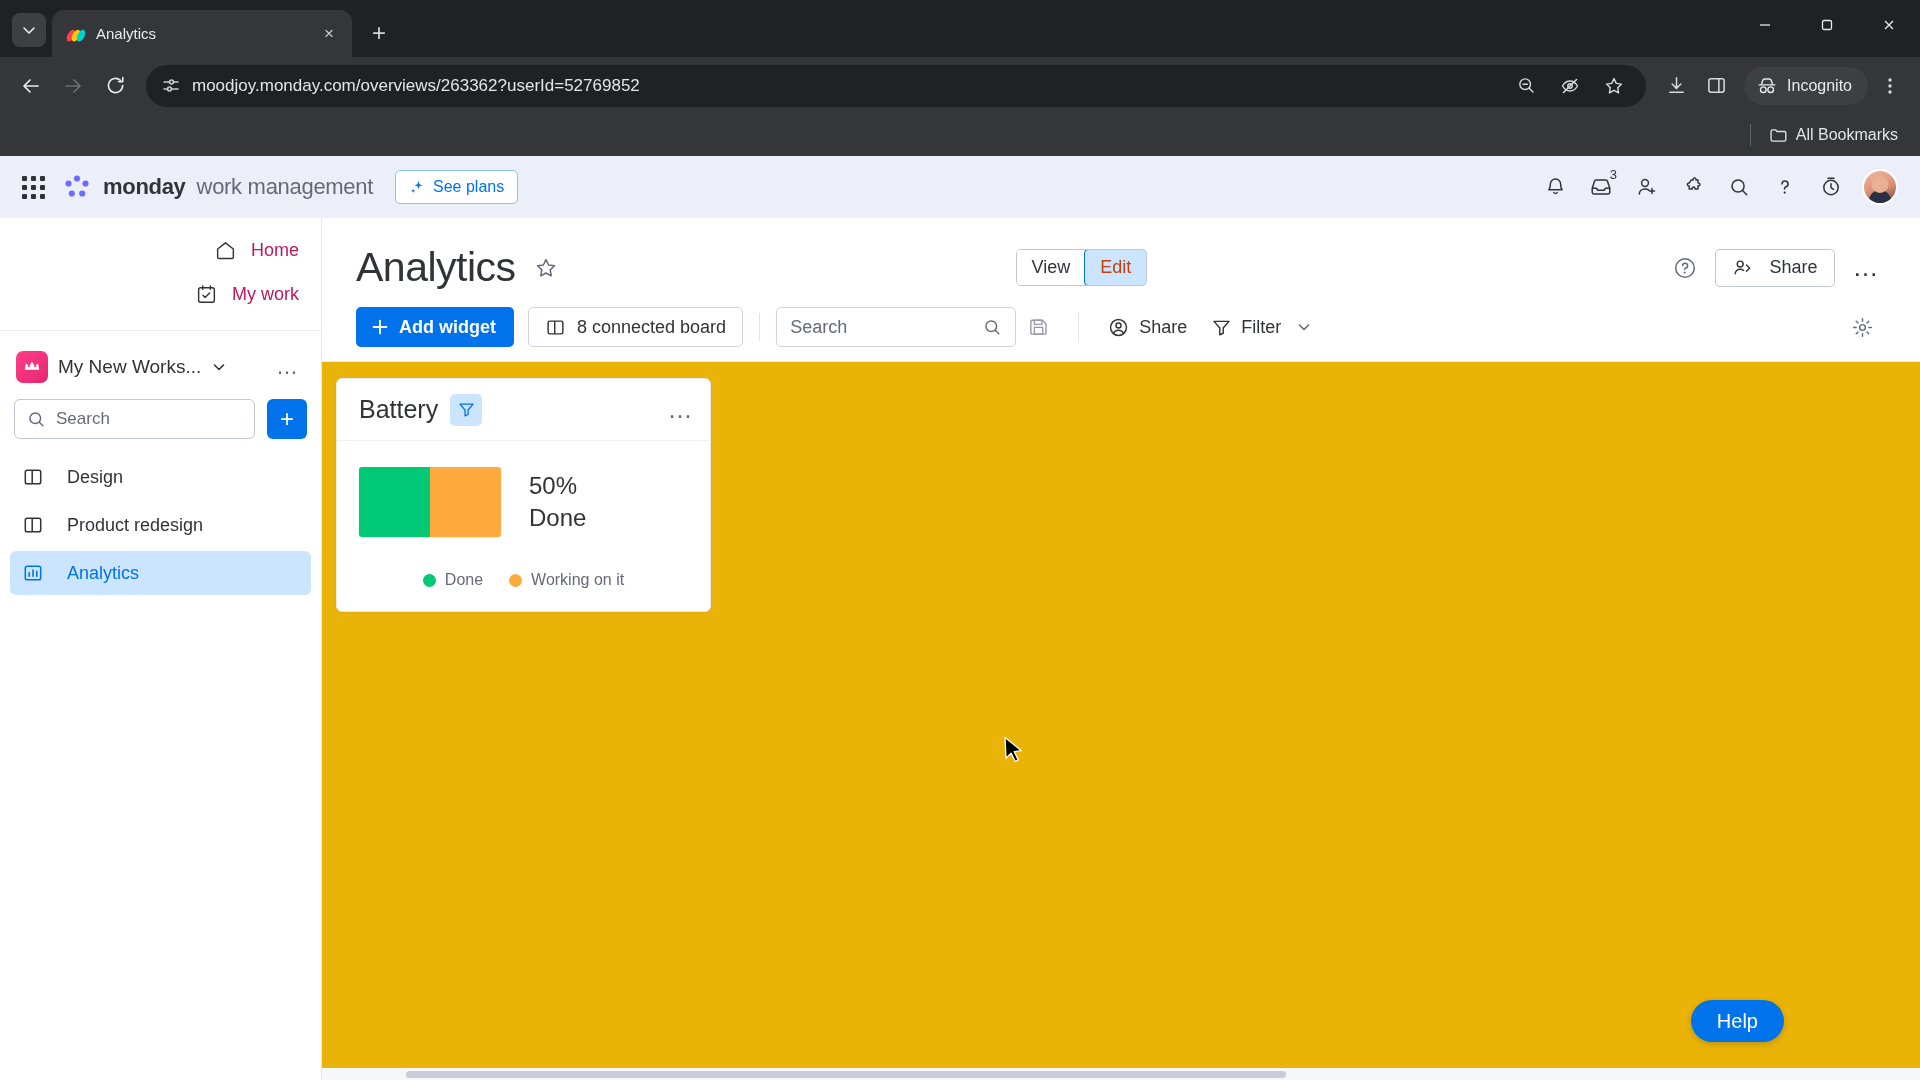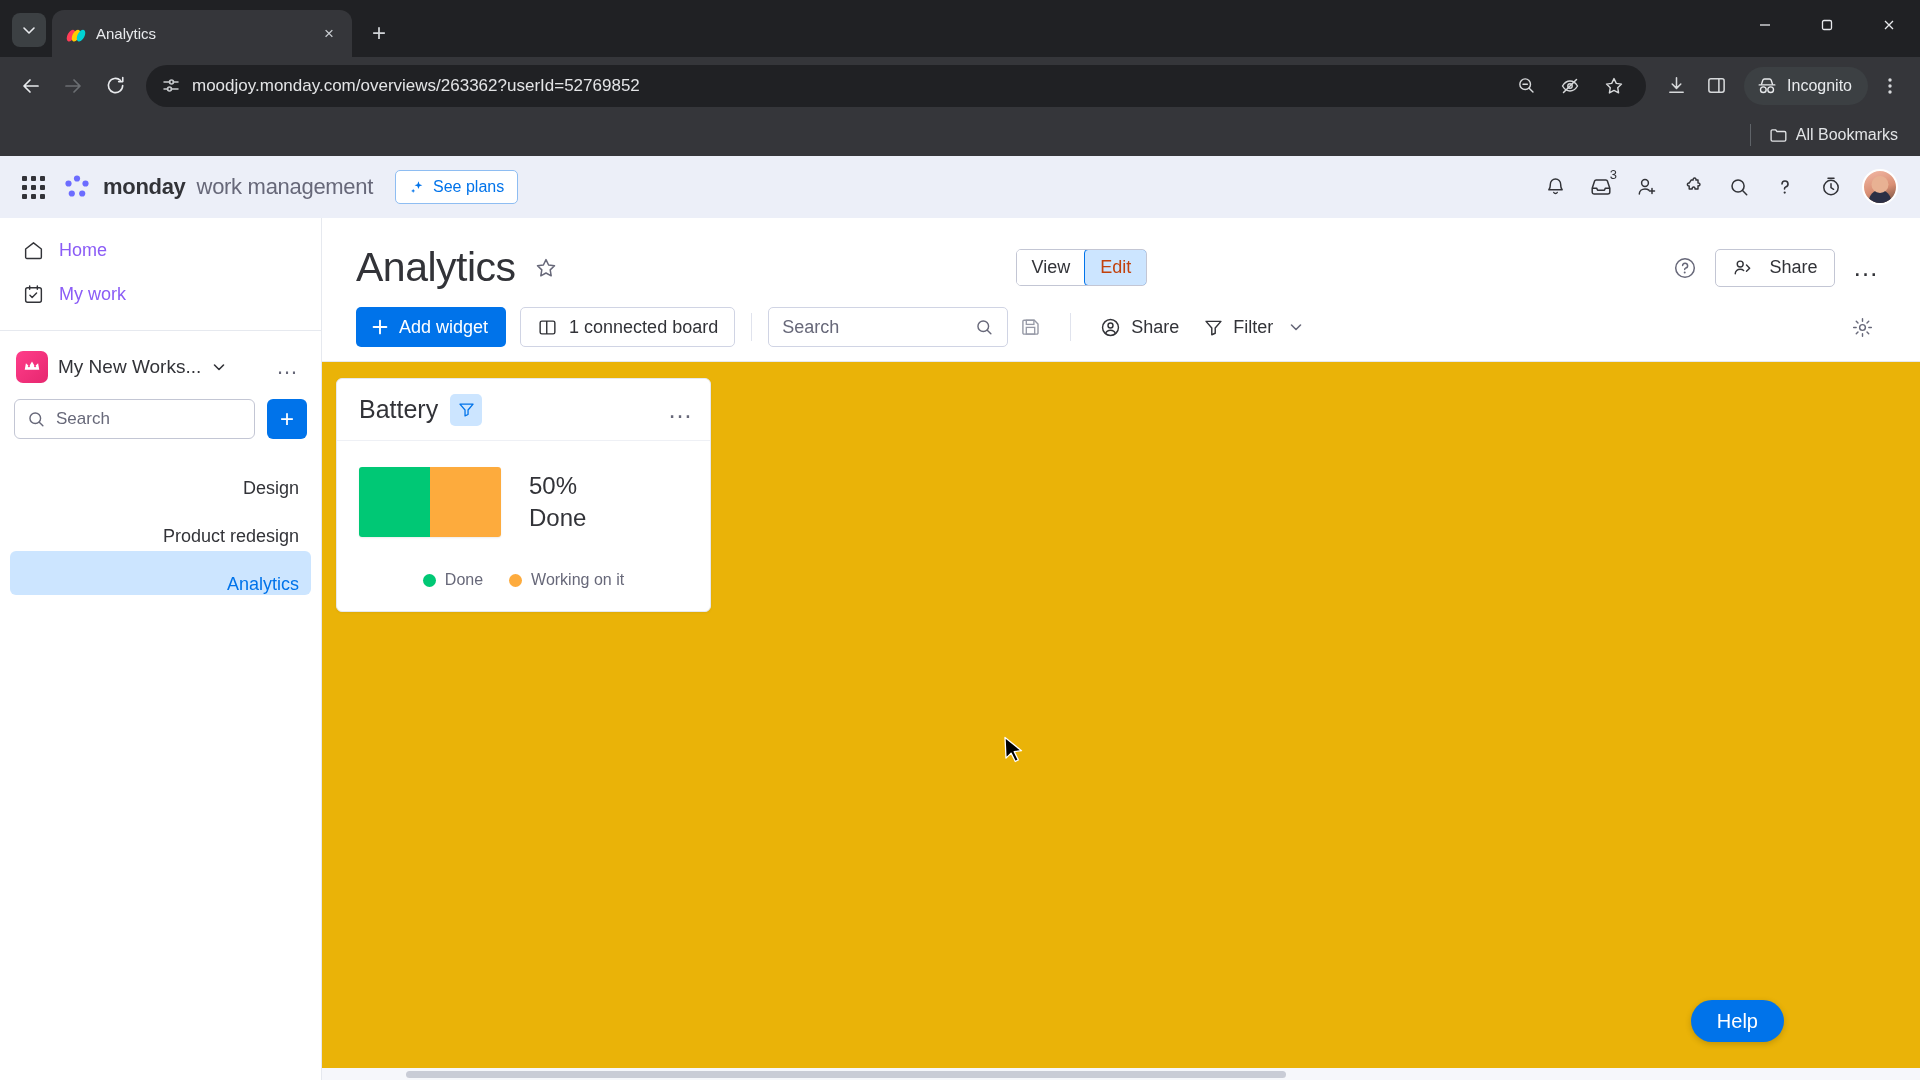--- a/index.html
+++ b/index.html
@@ -133,21 +133,21 @@
 
   .body-row { flex: 1; display: flex; min-height: 0; }
 
   
   .sidebar {
     width: 322px; flex: 0 0 322px; background: #ffffff; border-right: 1px solid #e6e9ef;
     display: flex; flex-direction: column; padding-top: 10px;
   }
   .nav-item {
     height: 44px; margin: 0 10px; border-radius: 6px; display: flex; align-items: center;
-    gap: 14px; padding: 0 12px; color: #8b5cf6; font-size: 18px; cursor: pointer;
+    gap: 14px; padding: 0 12px; color: #be185d; font-size: 18px; cursor: pointer; justify-content: flex-end;
   }
   .sb-divider { height: 1px; background: #e6e9ef; margin: 14px 0 0 0; }
   .ws-row {
     display: flex; align-items: center; gap: 10px; padding: 20px 12px 10px 16px; cursor: pointer;
   }
   .ws-avatar {
     width: 32px; height: 32px; flex: 0 0 32px; border-radius: 7px;
     background: linear-gradient(135deg,#ff3d8a 0%,#e6276f 100%);
     position: relative; display: flex; align-items: center; justify-content: center;
   }
@@ -161,22 +161,22 @@
     flex: 1; height: 40px; border: 1px solid #c3c6d4; border-radius: 6px;
     display: flex; align-items: center; gap: 10px; padding: 0 12px; background: #fff; cursor: text;
   }
   .sb-search span { color: #676879; font-size: 17px; }
   .sb-add {
     width: 40px; height: 40px; flex: 0 0 40px; background: #0073ea; border-radius: 6px;
     display: flex; align-items: center; justify-content: center; color: #fff;
     font-size: 24px; font-weight: 300; cursor: pointer;
   }
   .board-item {
-    height: 44px; margin: 2px 10px; border-radius: 6px; display: flex; align-items: flex-end;
-    gap: 23px; padding: 0 12px; color: #323338; font-size: 18px; cursor: pointer; flex-direction: column;
+    height: 44px; margin: 2px 10px; border-radius: 6px; display: flex; align-items: center;
+    gap: 23px; padding: 0 12px; color: #323338; font-size: 18px; cursor: pointer;
   }
   .board-item.active { background: #cce5ff; color: #0073ea; }
 
   
   .main { flex: 1; display: flex; flex-direction: column; min-width: 0; background: #ffffff; }
   .page-head { display: flex; align-items: center; padding: 26px 34px 10px 34px; gap: 18px; }
   .page-title { font-size: 41px; color: #323338; font-weight: 400; letter-spacing: -.5px; }
   .star-btn { color: #676879; cursor: pointer; display: flex; align-items: center; }
   .view-toggle {
     margin-left: 440px; display: flex; border: 1px solid #c3c6d4; border-radius: 5px;
@@ -198,21 +198,21 @@
     background: #fff; cursor: pointer;
   }
   .dots-btn { color: #323338; font-size: 26px; letter-spacing: 1.5px; cursor: pointer; padding: 0 6px; }
 
   .widget-toolbar {
     display: flex; align-items: center; gap: 0; padding: 6px 34px 14px 34px;
     border-bottom: 1px solid #e6e9ef;
   }
   .add-widget {
     height: 40px; background: #0073ea; border-radius: 5px; color: #fff; font-size: 18px;
-    font-weight: 400; display: flex; align-items: center; gap: 9px; padding: 0 18px 0 14px;
+    font-weight: 700; display: flex; align-items: center; gap: 9px; padding: 0 18px 0 14px;
     cursor: pointer;
   }
   .conn-board {
     height: 40px; border: 1px solid #d0d4e4; border-radius: 5px; background: #fff;
     display: flex; align-items: center; gap: 11px; padding: 0 16px; font-size: 18px;
     color: #323338; cursor: pointer; margin-left: 14px;
   }
   .tb-sep { width: 1px; height: 28px; background: #e0e3ed; margin: 0 16px; }
   .tb-search {
     width: 240px; height: 40px; border: 1px solid #d0d4e4; border-radius: 5px; background: #fff;
@@ -598,21 +598,21 @@
               <path d="M10 3.6v12.8M3.6 10h12.8" stroke="#ffffff" stroke-width="1.9" stroke-linecap="round"></path>
             </svg>
             <span>Add widget</span>
           </div>
 
           <div class="conn-board">
             <svg width="21" height="21" viewBox="0 0 22 22">
               <rect x="3.3" y="4.3" width="15.4" height="13.4" rx="1.8" stroke="#323338" stroke-width="1.5" fill="none"></rect>
               <path d="M10.2 4.3v13.4" stroke="#323338" stroke-width="1.5"></path>
             </svg>
-            <span>1 connected board</span>
+            <span>8 connected board</span>
           </div>
 
           <div class="tb-sep"></div>
 
           <div class="tb-search">
             <span>Search</span>
             <svg width="19" height="19" viewBox="0 0 20 20">
               <circle cx="8.7" cy="8.7" r="5.6" stroke="#676879" stroke-width="1.5" fill="none"></circle>
               <path d="M12.9 12.9l3.8 3.8" stroke="#676879" stroke-width="1.5" stroke-linecap="round"></path>
             </svg>

